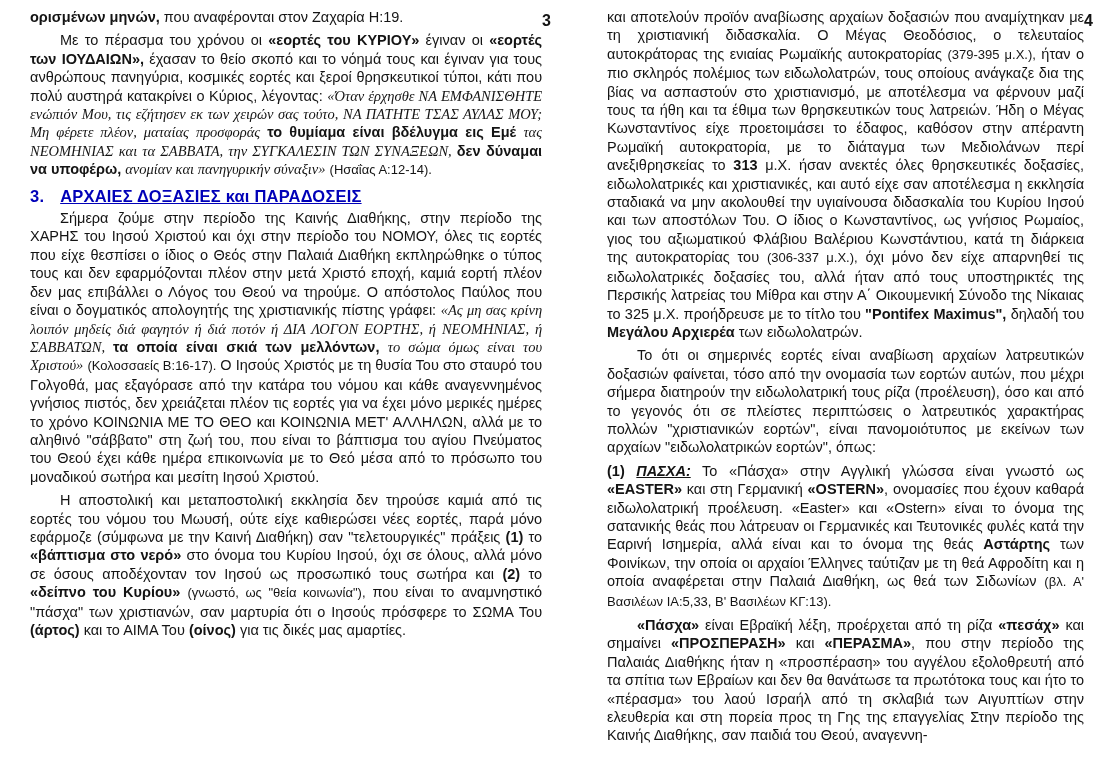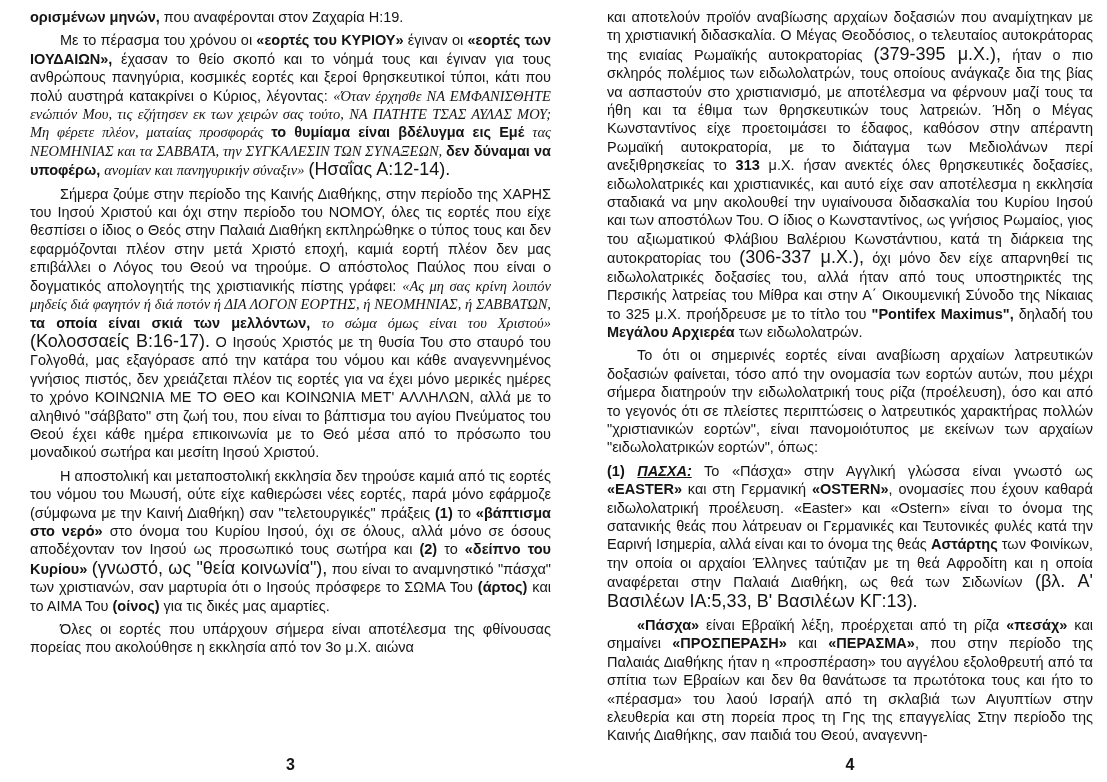--- a/index.html
+++ b/index.html
@@ -2,56 +2,56 @@
 <html><head>
 <meta charset="utf-8">
 <style>
   html,body{margin:0;padding:0;}
   body{
     width:1107px;height:782px;background:#ffffff;
     font-family:"Liberation Sans",sans-serif;color:#141414;
     position:relative;overflow:hidden;
   }
   .spread{position:absolute;inset:0;}
-  .page{position:absolute;top:8px;height:768px;display:flex;flex-direction:column;}
+  .page{position:absolute;top:8px;height:768px;display:flex;flex-direction:row;}
   .page-left{left:30px;width:521px;}
   .page-right{left:607px;width:486px;}
   .page-content{
     flex:1 1 auto;overflow:hidden;text-align:justify;
     font-size:14.5px;line-height:18.4px;
   }
   .para{margin:0 0 5px 0;}
   .para.indent{text-indent:30px;}
   .run-n{font-weight:normal;}
   .run-b{font-weight:bold;}
   .run-q{font-family:"Liberation Serif",serif;font-style:italic;font-weight:normal;}
-  .run-m{font-size:18px;}
+  .run-m{font-size:13px;}
   .run-bu{font-weight:bold;text-decoration:underline;font-style:italic;}
   .heading{
     margin:7px 0 4px 0;font-weight:bold;font-size:16.5px;
     text-align:left;text-indent:0;letter-spacing:.2px;
   }
   .h-num{margin-right:16px;text-decoration:none;}
   .h-text{text-decoration:underline;}
   .page-number{
     flex:0 0 auto;text-align:center;font-weight:bold;
     font-size:16px;padding:4px 0 2px 0;
   }
 </style>
 </head>
 <body style="color: rgb(20, 20, 20); background: rgb(255, 255, 255);">
 
 <div class="spread">
   <div class="page page-left">
     <div class="page-content">
         <p class="para"><span class="run-b">ορισμένων μηνών, </span><span class="run-n">που αναφέρονται στον Ζαχαρία Η:19.</span></p>
         <p class="para indent"><span class="run-n">Με το πέρασμα του χρόνου οι </span><span class="run-b">«εορτές του ΚΥΡΙΟΥ»</span><span class="run-n"> έγιναν οι </span><span class="run-b">«εορτές των ΙΟΥΔΑΙΩΝ»,</span><span class="run-n"> έχασαν το θείο σκοπό και το νόημά τους και έγιναν για τους ανθρώπους πανηγύρια, κοσμικές εορτές και ξεροί θρησκευτικοί τύποι, κάτι που πολύ αυστηρά κατακρίνει ο Κύριος, λέγοντας: </span><span class="run-q">«Όταν έρχησθε ΝΑ ΕΜΦΑΝΙΣΘΗΤΕ ενώπιόν Μου, τις εζήτησεν εκ των χειρών σας τούτο, ΝΑ ΠΑΤΗΤΕ ΤΣΑΣ ΑΥΛΑΣ ΜΟΥ; Μη φέρετε πλέον, ματαίας προσφοράς </span><span class="run-b">το θυμίαμα είναι βδέλυγμα εις Εμέ </span><span class="run-q">τας ΝΕΟΜΗΝΙΑΣ και τα ΣΑΒΒΑΤΑ, την ΣΥΓΚΑΛΕΣΙΝ ΤΩΝ ΣΥΝΑΞΕΩΝ, </span><span class="run-b">δεν δύναμαι να υποφέρω, </span><span class="run-q">ανομίαν και πανηγυρικήν σύναξιν»</span><span class="run-n"> </span><span class="run-m">(Ησαΐας Α:12-14).</span></p>
+        <div class="heading" style="color: rgb(1, 1, 184);"><span class="h-num">3.</span><span class="h-text">ΑΡΧΑΙΕΣ ΔΟΞΑΣΙΕΣ και ΠΑΡΑΔΟΣΕΙΣ</span></div>
         <p class="para indent"><span class="run-n">Σήμερα ζούμε στην περίοδο της Καινής Διαθήκης, στην περίοδο της ΧΑΡΗΣ του Ιησού Χριστού και όχι στην περίοδο του ΝΟΜΟΥ, όλες τις εορτές που είχε θεσπίσει ο ίδιος ο Θεός στην Παλαιά Διαθήκη εκπληρώθηκε ο τύπος τους και δεν εφαρμόζονται πλέον στην μετά Χριστό εποχή, καμιά εορτή πλέον δεν μας επιβάλλει ο Λόγος του Θεού να τηρούμε. Ο απόστολος Παύλος που είναι ο δογματικός απολογητής της χριστιανικής πίστης γράφει: </span><span class="run-q">«Ας μη σας κρίνη λοιπόν μηδείς διά φαγητόν ή διά ποτόν ή ΔΙΑ ΛΟΓΟΝ ΕΟΡΤΗΣ, ή ΝΕΟΜΗΝΙΑΣ, ή ΣΑΒΒΑΤΩΝ, </span><span class="run-b">τα οποία είναι σκιά των μελλόντων, </span><span class="run-q">το σώμα όμως είναι του Χριστού»</span><span class="run-n"> </span><span class="run-m">(Κολοσσαείς Β:16-17).</span><span class="run-n"> Ο Ιησούς Χριστός με τη θυσία Του στο σταυρό του Γολγοθά, μας εξαγόρασε από την κατάρα του νόμου και κάθε αναγεννημένος γνήσιος πιστός, δεν χρειάζεται πλέον τις εορτές για να έχει μόνο μερικές ημέρες το χρόνο ΚΟΙΝΩΝΙΑ ΜΕ ΤΟ ΘΕΟ και ΚΟΙΝΩΝΙΑ ΜΕΤ' ΑΛΛΗΛΩΝ, αλλά με το αληθινό "σάββατο" στη ζωή του, που είναι το βάπτισμα του αγίου Πνεύματος του Θεού έχει κάθε ημέρα επικοινωνία με το Θεό μέσα από το πρόσωπο του μοναδικού σωτήρα και μεσίτη Ιησού Χριστού.</span></p>
         <p class="para indent"><span class="run-n">Η αποστολική και μεταποστολική εκκλησία δεν τηρούσε καμιά από τις εορτές του νόμου του Μωυσή, ούτε είχε καθιερώσει νέες εορτές, παρά μόνο εφάρμοζε (σύμφωνα με την Καινή Διαθήκη) σαν "τελετουργικές" πράξεις </span><span class="run-b">(1)</span><span class="run-n"> το </span><span class="run-b">«βάπτισμα στο νερό»</span><span class="run-n"> στο όνομα του Κυρίου Ιησού, όχι σε όλους, αλλά μόνο σε όσους αποδέχονταν τον Ιησού ως προσωπικό τους σωτήρα και </span><span class="run-b">(2)</span><span class="run-n"> το </span><span class="run-b">«δείπνο του Κυρίου»</span><span class="run-n"> </span><span class="run-m">(γνωστό, ως "θεία κοινωνία"),</span><span class="run-n"> που είναι το αναμνηστικό "πάσχα" των χριστιανών, σαν μαρτυρία ότι ο Ιησούς πρόσφερε το ΣΩΜΑ Του </span><span class="run-b">(άρτος)</span><span class="run-n"> και το ΑΙΜΑ Του </span><span class="run-b">(οίνος)</span><span class="run-n"> για τις δικές μας αμαρτίες.</span></p>
-        <p class="para indent"><span class="run-n">Όλες οι εορτές που υπάρχουν σήμερα είναι αποτέλεσμα της φθίνουσας πορείας που ακολούθησε η εκκλησία από τον 3ο μ.Χ. αιώνα</span></p>
       </div>
     <div class="page-number">3</div>
   </div>
   <div class="page page-right">
     <div class="page-content">
         <p class="para"><span class="run-n">και αποτελούν προϊόν αναβίωσης αρχαίων δοξασιών που αναμίχτηκαν με τη χριστιανική διδασκαλία. Ο Μέγας Θεοδόσιος, ο τελευταίος αυτοκράτορας της ενιαίας Ρωμαϊκής αυτοκρατορίας </span><span class="run-m">(379-395 μ.Χ.),</span><span class="run-n"> ήταν ο πιο σκληρός πολέμιος των ειδωλολατρών, τους οποίους ανάγκαζε δια της βίας να ασπαστούν στο χριστιανισμό, με αποτέλεσμα να φέρνουν μαζί τους τα ήθη και τα έθιμα των θρησκευτικών τους λατρειών. Ήδη ο Μέγας Κωνσταντίνος είχε προετοιμάσει το έδαφος, καθόσον στην απέραντη Ρωμαϊκή αυτοκρατορία, με το διάταγμα των Μεδιολάνων περί ανεξιθρησκείας το </span><span class="run-b">313</span><span class="run-n"> μ.Χ. ήσαν ανεκτές όλες θρησκευτικές δοξασίες, ειδωλολατρικές και χριστιανικές, και αυτό είχε σαν αποτέλεσμα η εκκλησία σταδιακά να μην ακολουθεί την υγιαίνουσα διδασκαλία του Κυρίου Ιησού και των αποστόλων Του. Ο ίδιος ο Κωνσταντίνος, ως γνήσιος Ρωμαίος, γιος του αξιωματικού Φλάβιου Βαλέριου Κωνστάντιου, κατά τη διάρκεια της αυτοκρατορίας του </span><span class="run-m">(306-337 μ.Χ.),</span><span class="run-n"> όχι μόνο δεν είχε απαρνηθεί τις ειδωλολατρικές δοξασίες του, αλλά ήταν από τους υποστηρικτές της Περσικής λατρείας του Μίθρα και στην Α΄ Οικουμενική Σύνοδο της Νίκαιας το 325 μ.Χ. προήδρευσε με το τίτλο του </span><span class="run-b">"Pontifex Maximus",</span><span class="run-n"> δηλαδή  του </span><span class="run-b">Μεγάλου Αρχιερέα</span><span class="run-n"> των ειδωλολατρών.</span></p>
         <p class="para indent"><span class="run-n">Το ότι οι σημερινές εορτές είναι αναβίωση αρχαίων λατρευτικών δοξασιών φαίνεται, τόσο από την ονομασία των εορτών αυτών, που μέχρι σήμερα διατηρούν την ειδωλολατρική τους ρίζα (προέλευση), όσο και από το γεγονός ότι σε πλείστες περιπτώσεις ο λατρευτικός χαρακτήρας πολλών "χριστιανικών εορτών", είναι πανομοιότυπος με εκείνων των αρχαίων "ειδωλολατρικών εορτών", όπως:</span></p>
         <p class="para"><span class="run-b">(1) </span><span class="run-bu">ΠΑΣΧΑ:</span><span class="run-n"> Το «Πάσχα» στην Αγγλική γλώσσα είναι γνωστό ως </span><span class="run-b">«EASTER»</span><span class="run-n"> και στη Γερμανική </span><span class="run-b">«OSTERN»</span><span class="run-n">, ονομασίες που έχουν καθαρά ειδωλολατρική προέλευση. «Easter» και «Ostern» είναι το όνομα της σατανικής θεάς που λάτρευαν οι Γερμανικές και Τευτονικές φυλές κατά την Εαρινή Ισημερία, αλλά είναι και το όνομα της θεάς </span><span class="run-b">Αστάρτης</span><span class="run-n"> των Φοινίκων, την οποία οι αρχαίοι Έλληνες ταύτιζαν με τη θεά Αφροδίτη και η οποία αναφέρεται στην Παλαιά Διαθήκη, ως θεά των Σιδωνίων </span><span class="run-m">(βλ. Α' Βασιλέων ΙΑ:5,33, Β' Βασιλέων ΚΓ:13).</span></p>
         <p class="para indent"><span class="run-b">«Πάσχα»</span><span class="run-n"> είναι Εβραϊκή λέξη, προέρχεται από τη ρίζα </span><span class="run-b">«πεσάχ»</span><span class="run-n"> και σημαίνει </span><span class="run-b">«ΠΡΟΣΠΕΡΑΣΗ»</span><span class="run-n"> και </span><span class="run-b">«ΠΕΡΑΣΜΑ»</span><span class="run-n">, που στην περίοδο της Παλαιάς Διαθήκης ήταν η «προσπέραση» του αγγέλου εξολοθρευτή από τα σπίτια των Εβραίων και δεν θα θανάτωσε τα πρωτότοκα τους και ήτο το «πέρασμα» του λαού Ισραήλ από τη σκλαβιά των Αιγυπτίων στην ελευθερία και στη πορεία προς τη Γης της επαγγελίας Στην περίοδο της Καινής Διαθήκης, σαν παιδιά του Θεού, αναγεννη-</span></p>
       </div>

